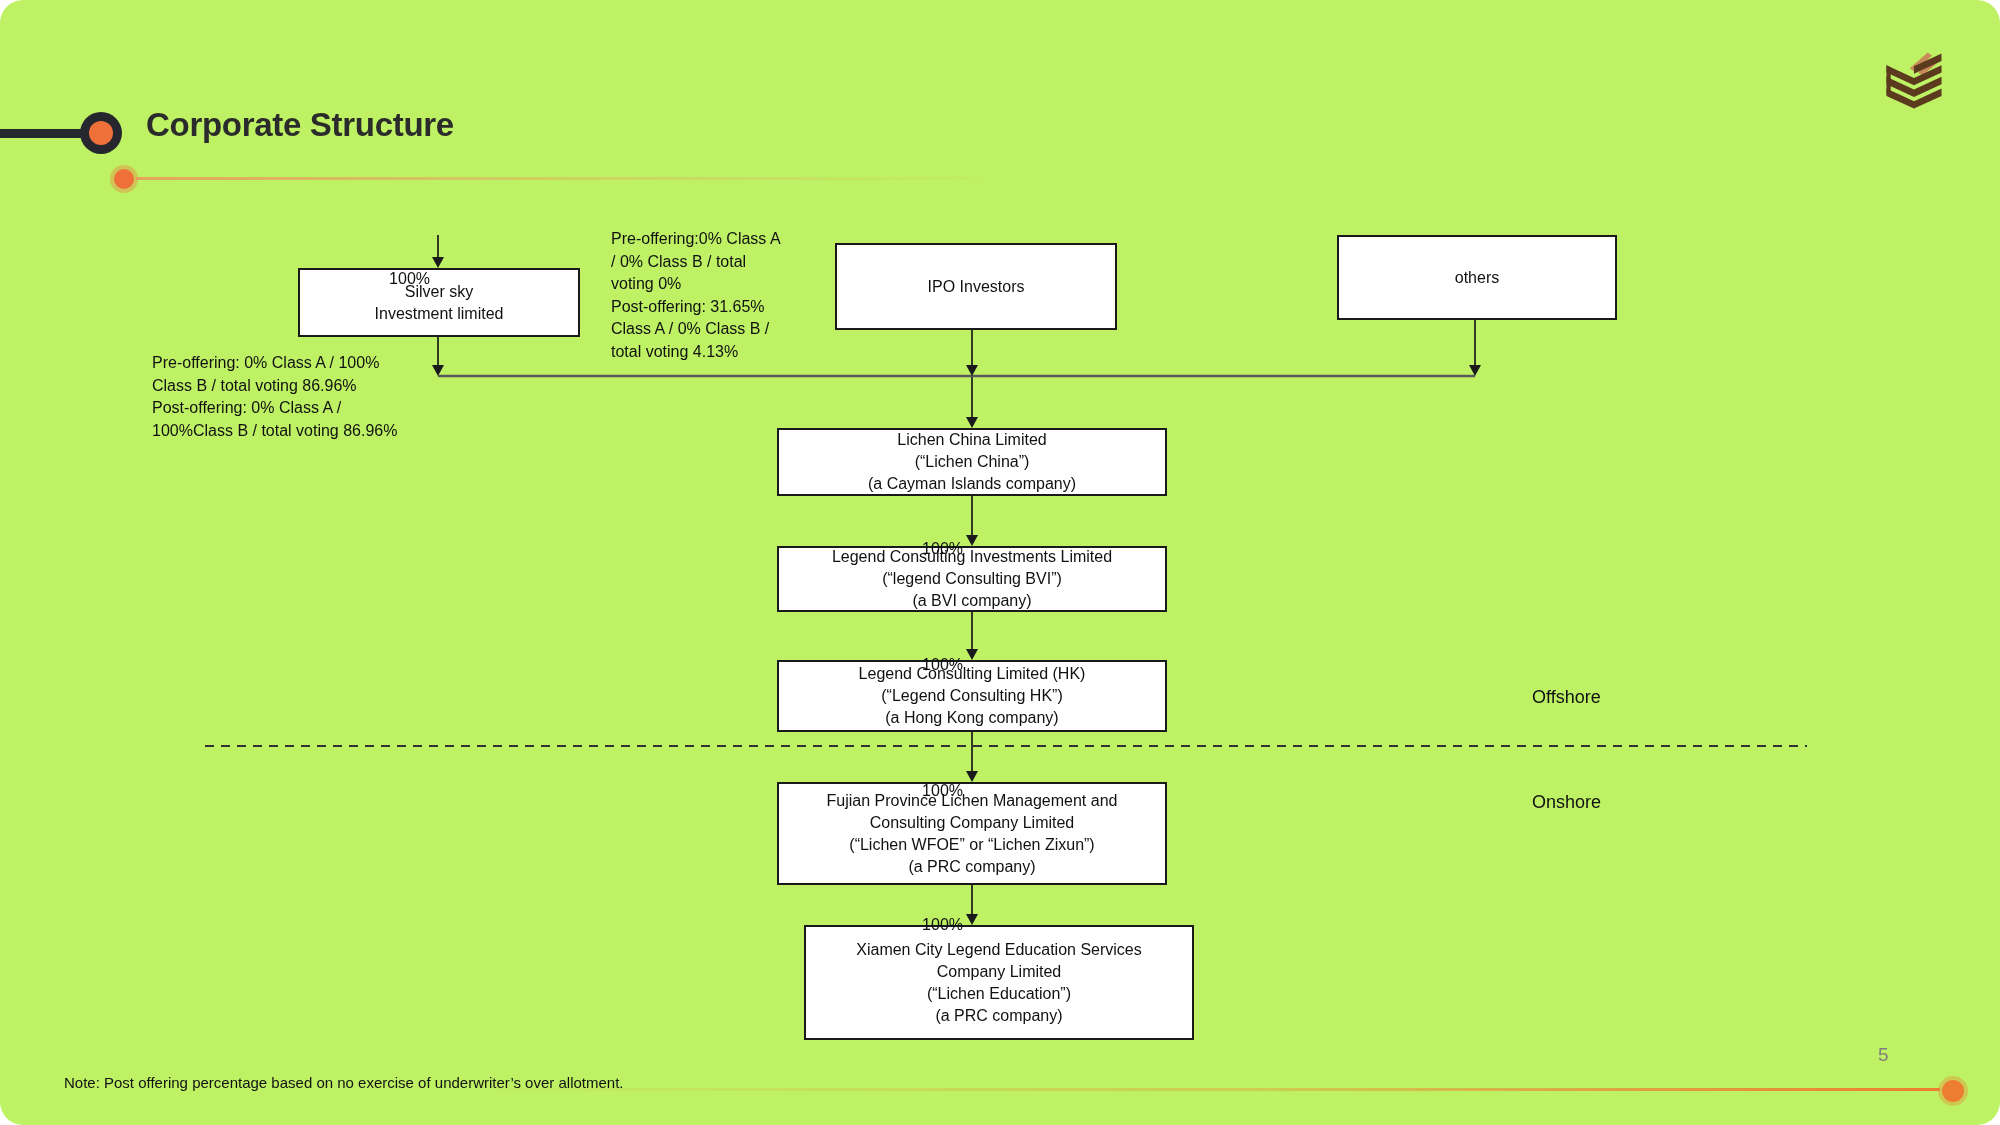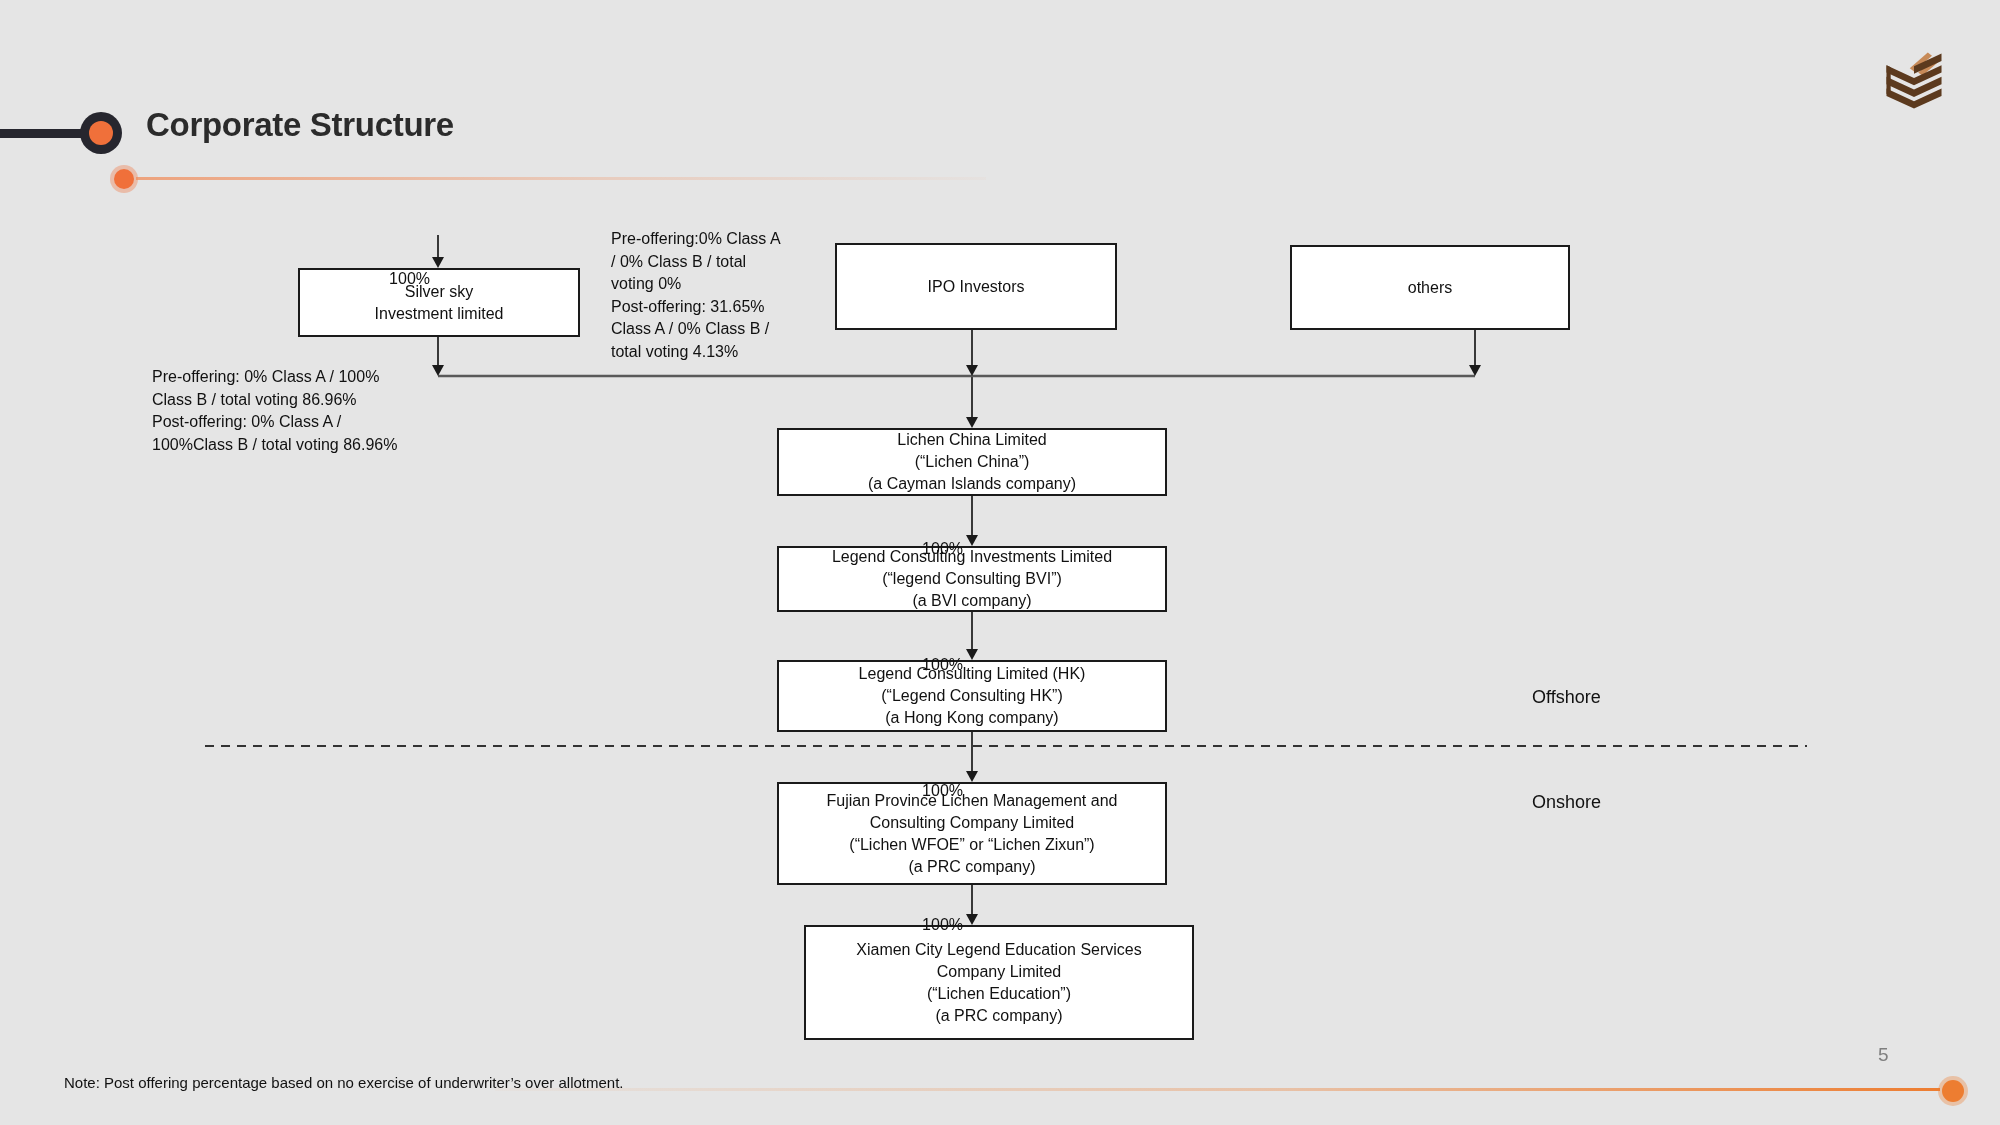--- a/index.html
+++ b/index.html
@@ -1,18 +1,18 @@
 <!DOCTYPE html>
 <html><head>
 <meta charset="utf-8">
 <style>
   html,body { margin:0; padding:0; background:#ffffff; }
   #slide {
-    position:relative; width:2000px; height:1125px; background:#e5e5e5;
-    font-family:"Liberation Sans","DejaVu Sans",sans-serif; color:#1a1a1a; overflow:hidden;
+    position:relative; width:2000px; height:1125px; background:#bef264;
+    font-family:"Liberation Sans","DejaVu Sans",sans-serif; color:#1a1a1a; overflow:hidden;border-radius:23px;
   }
   
   .page-title {
     position:absolute; left:146px; top:84px; font-size:33px; font-weight:700;
     color:#2b2b2b; letter-spacing:-0.3px; white-space:nowrap;
   }
   .title-line { position:absolute; left:0; top:129px; width:84px; height:9px; background:#26262e; }
   .title-knob { position:absolute; left:80px; top:112px; width:42px; height:42px; border-radius:50%; background:#26262e; }
   .title-knob-core { position:absolute; left:9px; top:9px; width:24px; height:24px; border-radius:50%; background:#f0703a; }
   .underline-dot-halo { position:absolute; left:110px; top:165px; width:28px; height:28px; border-radius:50%; background:rgba(240,112,58,0.35); }
@@ -95,21 +95,21 @@
       <polygon points="966,535 978,535 972,546"></polygon>
       <polygon points="966,649 978,649 972,660"></polygon>
       <polygon points="966,771 978,771 972,782"></polygon>
       <polygon points="966,914 978,914 972,925"></polygon>
     </g>
   </svg>
 
   <div class="node" style="left:298px; top:268px; width:282px; height:69px;">Silver sky
 Investment limited</div>
   <div class="node" style="left:835px; top:243px; width:282px; height:87px;">IPO Investors</div>
-  <div class="node" style="left:1290px; top:235px; width:280px; height:85px;margin-top:10px;">others</div>
+  <div class="node" style="left:1337px; top:235px; width:280px; height:85px;">others</div>
   <div class="node" style="left:777px; top:428px; width:390px; height:68px;">Lichen China Limited
 (“Lichen China”)
 (a Cayman Islands company)</div>
   <div class="node" style="left:777px; top:546px; width:390px; height:66px;">Legend Consulting Investments Limited
 (“legend Consulting BVI”)
 (a BVI company)</div>
   <div class="node" style="left:777px; top:660px; width:390px; height:72px;">Legend Consulting Limited (HK)
 (“Legend Consulting HK”)
 (a Hong Kong company)</div>
   <div class="node" style="left:777px; top:782px; width:390px; height:103px;">Fujian Province Lichen Management and
@@ -120,21 +120,21 @@
 Company Limited
 (“Lichen Education”)
 (a PRC company)</div>
 
   <div class="pct-label" style="left:335px; top:242px;">100%</div>
   <div class="pct-label" style="left:868px; top:512px;">100%</div>
   <div class="pct-label" style="left:868px; top:628px;">100%</div>
   <div class="pct-label" style="left:868px; top:754px;">100%</div>
   <div class="pct-label" style="left:868px; top:888px;">100%</div>
 
-  <div class="annotation" style="left:152px; top:352px; width:320px;margin-top:14px;">Pre-offering: 0% Class A / 100%
+  <div class="annotation" style="left:152px; top:352px; width:320px;">Pre-offering: 0% Class A / 100%
 Class B / total voting 86.96%
 Post-offering: 0% Class A /
 100%Class B / total voting 86.96%</div>
   <div class="annotation" style="left:611px; top:228px; width:230px;">Pre-offering:0% Class A
 / 0% Class B / total
 voting 0%
 Post-offering: 31.65%
 Class A / 0% Class B /
 total voting 4.13%</div>
 

